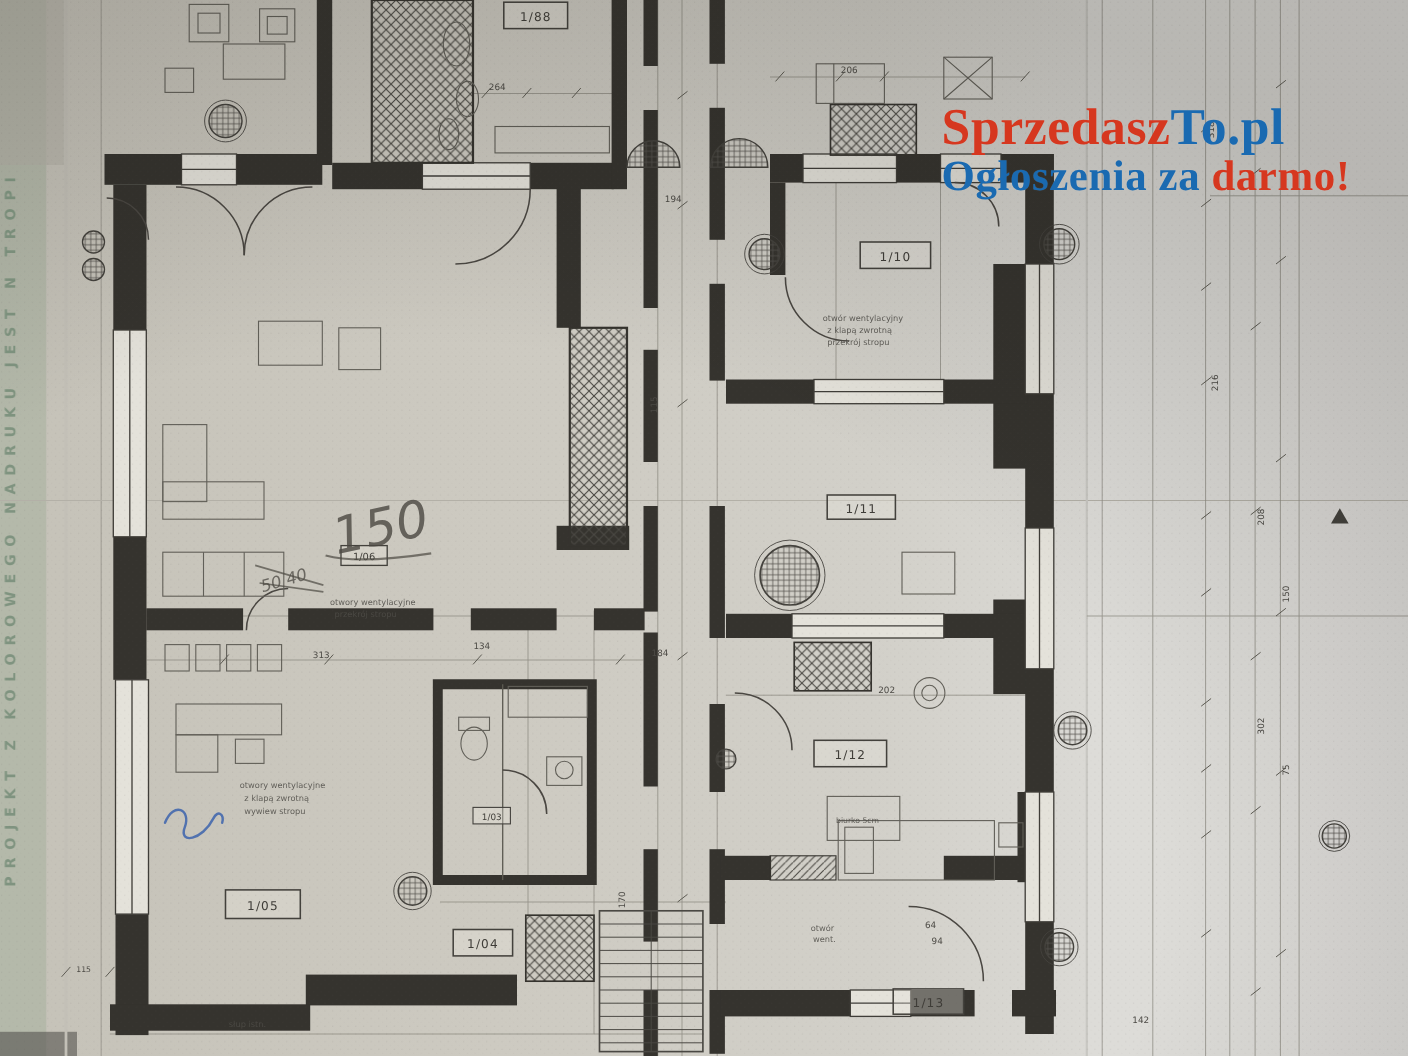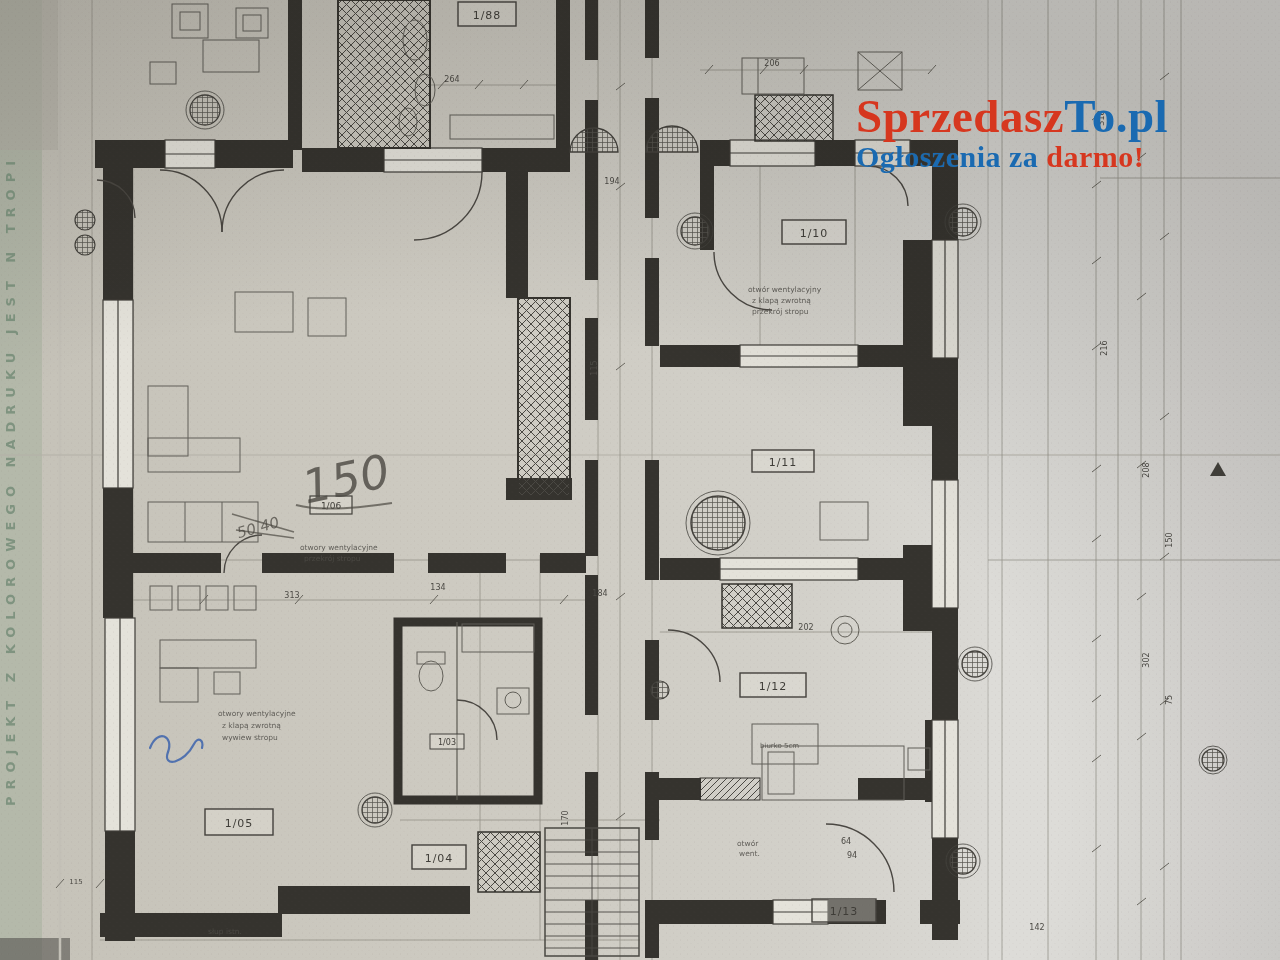--- a/index.html
+++ b/index.html
@@ -3,21 +3,21 @@
 <meta charset="utf-8">
 <style>
   html,body{margin:0;padding:0;background:#777;}
   .canvas{position:relative;width:1280px;height:960px;overflow:hidden;
           background:#cdcac1;font-family:"DejaVu Sans",sans-serif;}
   svg{position:absolute;inset:0;display:block;}
   .wm{position:absolute;left:856px;top:92px;z-index:5;
       font-family:"Liberation Serif",serif;font-weight:bold;line-height:1.04;
       text-shadow:0 0 1px rgba(255,255,255,.15);}
   .wm-l1{font-size:47px;letter-spacing:.5px;}
-  .wm-l2{font-size:30px;letter-spacing:.5px;}
+  .wm-l2{font-size:39px;letter-spacing:.5px;}
   .wm-red{color:#d6371f;}
   .wm-blue{color:#1a6ab1;}
   .stamp{position:absolute;top:465px;left:-462px;width:960px;height:30px;z-index:4;
          transform:rotate(-90deg);text-align:center;
          font-size:13px;font-weight:bold;letter-spacing:7px;
          color:rgba(84,116,93,.55);filter:blur(.6px);white-space:nowrap;}
 </style>
 </head>
 <body>
 

